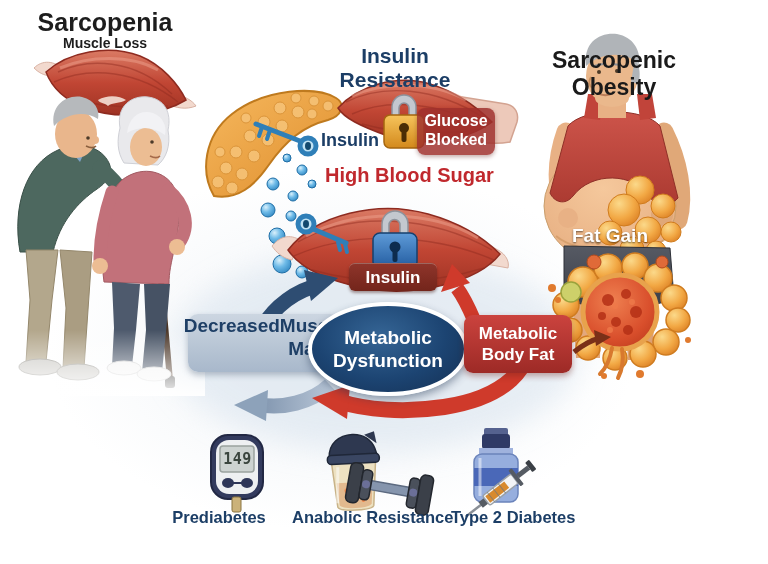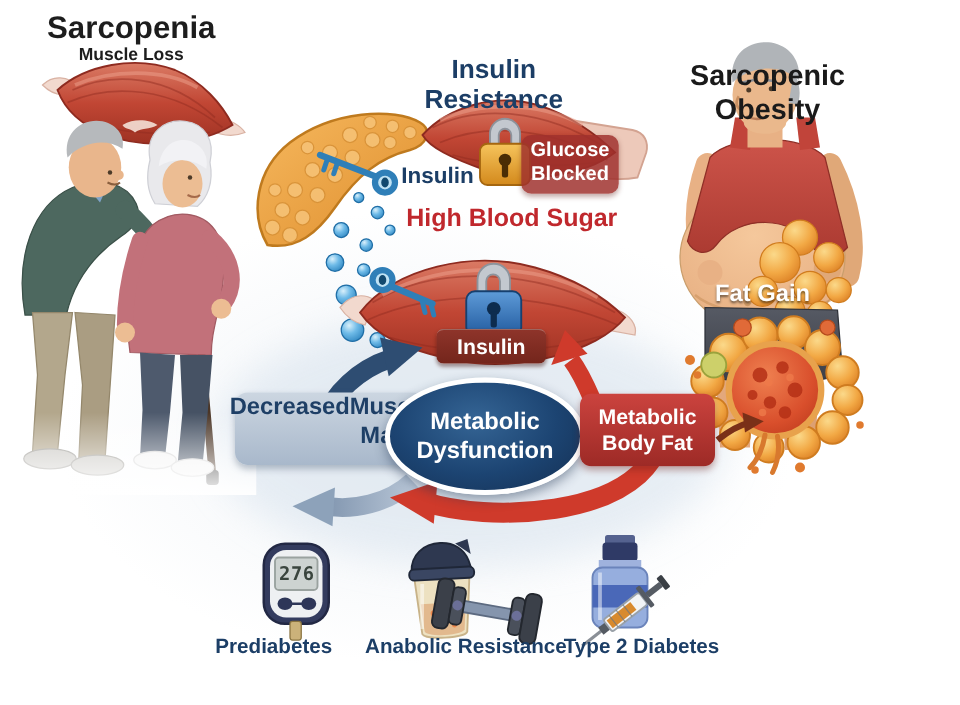--- a/index.html
+++ b/index.html
@@ -425,19 +425,19 @@
 </div>
 
 <div class="abs ctr b white box-increased">
   <div>Metabolic</div>
   <div>Body Fat</div>
 </div>
 
 <div class="abs ctr b t-sarcob">Sarcopenic Obesity</div>
 <div class="abs ctr b white t-fatgain nowrap">Fat Gain</div>
 
-<div class="abs ctr lcd">276</div>
+<div class="abs ctr lcd">149</div>
 
 <div class="abs ctr b navy lbl-bottom t-pred nowrap">Prediabetes</div>
 <div class="abs ctr b navy lbl-bottom t-anab nowrap">Anabolic Resistance</div>
 <div class="abs ctr b navy lbl-bottom t-t2d nowrap">Type 2 Diabetes</div>
 
 </div>
 
 </body></html>

